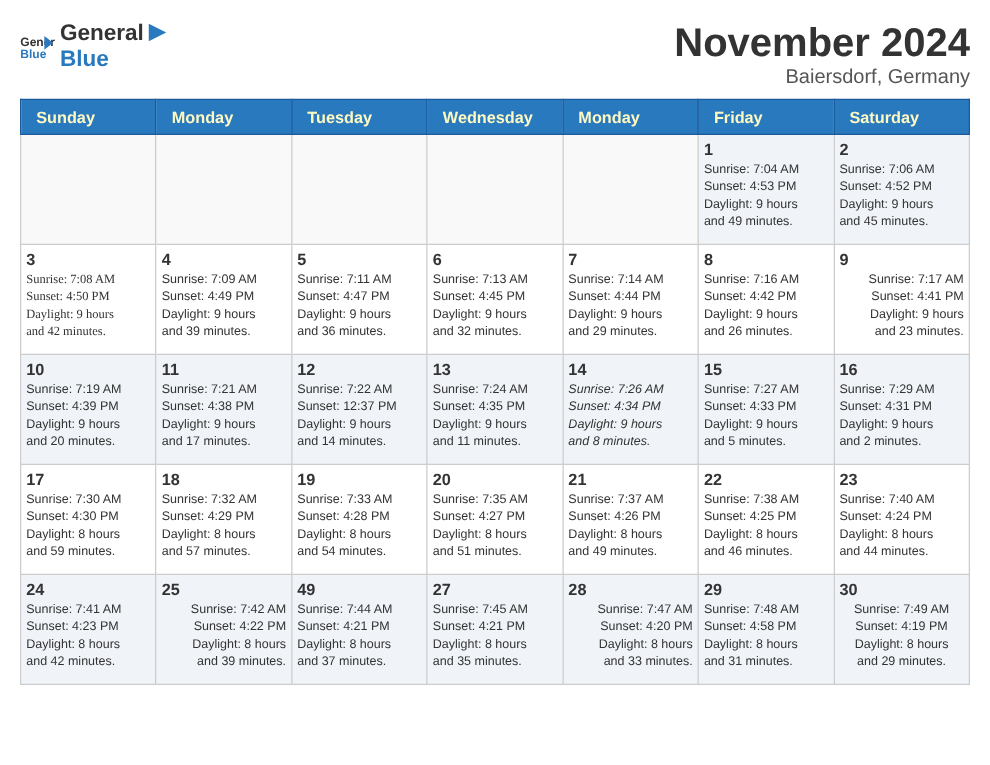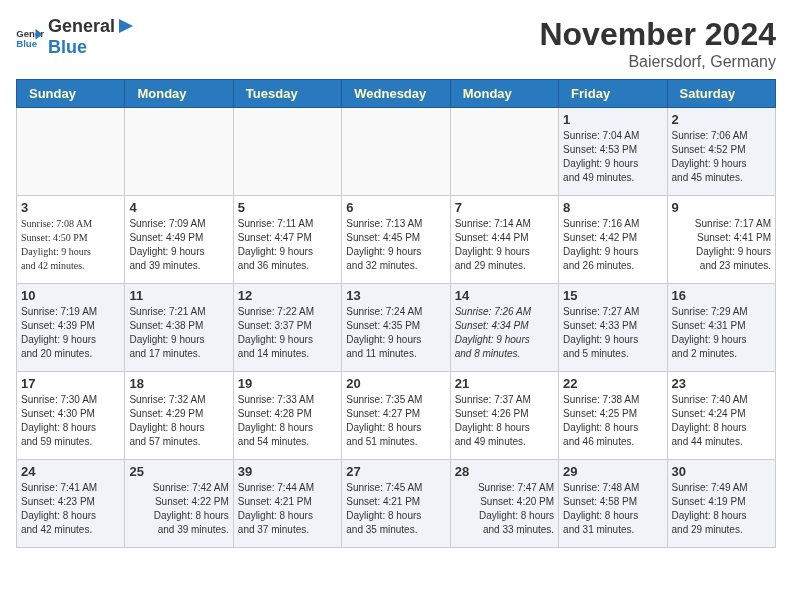--- a/index.html
+++ b/index.html
@@ -202,21 +202,21 @@
         <td class="alt-row">
           <span class="day-number">11</span>
           <div class="day-info" style="white-space: pre-line;">Sunrise: 7:21 AM
 Sunset: 4:38 PM
 Daylight: 9 hours
 and 17 minutes.</div>
         </td>
         <td class="alt-row">
           <span class="day-number">12</span>
           <div class="day-info" style="white-space: pre-line;">Sunrise: 7:22 AM
-Sunset: 3:37 PM
+Sunset: 12:37 PM
 Daylight: 9 hours
 and 14 minutes.</div>
         </td>
         <td class="alt-row">
           <span class="day-number">13</span>
           <div class="day-info" style="white-space: pre-line;">Sunrise: 7:24 AM
 Sunset: 4:35 PM
 Daylight: 9 hours
 and 11 minutes.</div>
         </td>
@@ -302,21 +302,21 @@
 and 42 minutes.</div>
         </td>
         <td class="alt-row">
           <span class="day-number">25</span>
           <div class="day-info" style="white-space: pre-line; text-align: right;">Sunrise: 7:42 AM
 Sunset: 4:22 PM
 Daylight: 8 hours
 and 39 minutes.</div>
         </td>
         <td class="alt-row">
-          <span class="day-number">39</span>
+          <span class="day-number">49</span>
           <div class="day-info" style="white-space: pre-line;">Sunrise: 7:44 AM
 Sunset: 4:21 PM
 Daylight: 8 hours
 and 37 minutes.</div>
         </td>
         <td class="alt-row">
           <span class="day-number">27</span>
           <div class="day-info" style="white-space: pre-line;">Sunrise: 7:45 AM
 Sunset: 4:21 PM
 Daylight: 8 hours
@@ -331,20 +331,20 @@
         </td>
         <td class="alt-row">
           <span class="day-number">29</span>
           <div class="day-info" style="white-space: pre-line;">Sunrise: 7:48 AM
 Sunset: 4:58 PM
 Daylight: 8 hours
 and 31 minutes.</div>
         </td>
         <td class="alt-row">
           <span class="day-number">30</span>
-          <div class="day-info" style="white-space: pre-line;">Sunrise: 7:49 AM
+          <div class="day-info" style="white-space: pre-line; text-align: center;">Sunrise: 7:49 AM
 Sunset: 4:19 PM
 Daylight: 8 hours
 and 29 minutes.</div>
         </td>
       </tr>
     </tbody>
 </table>
 
 </body></html>

